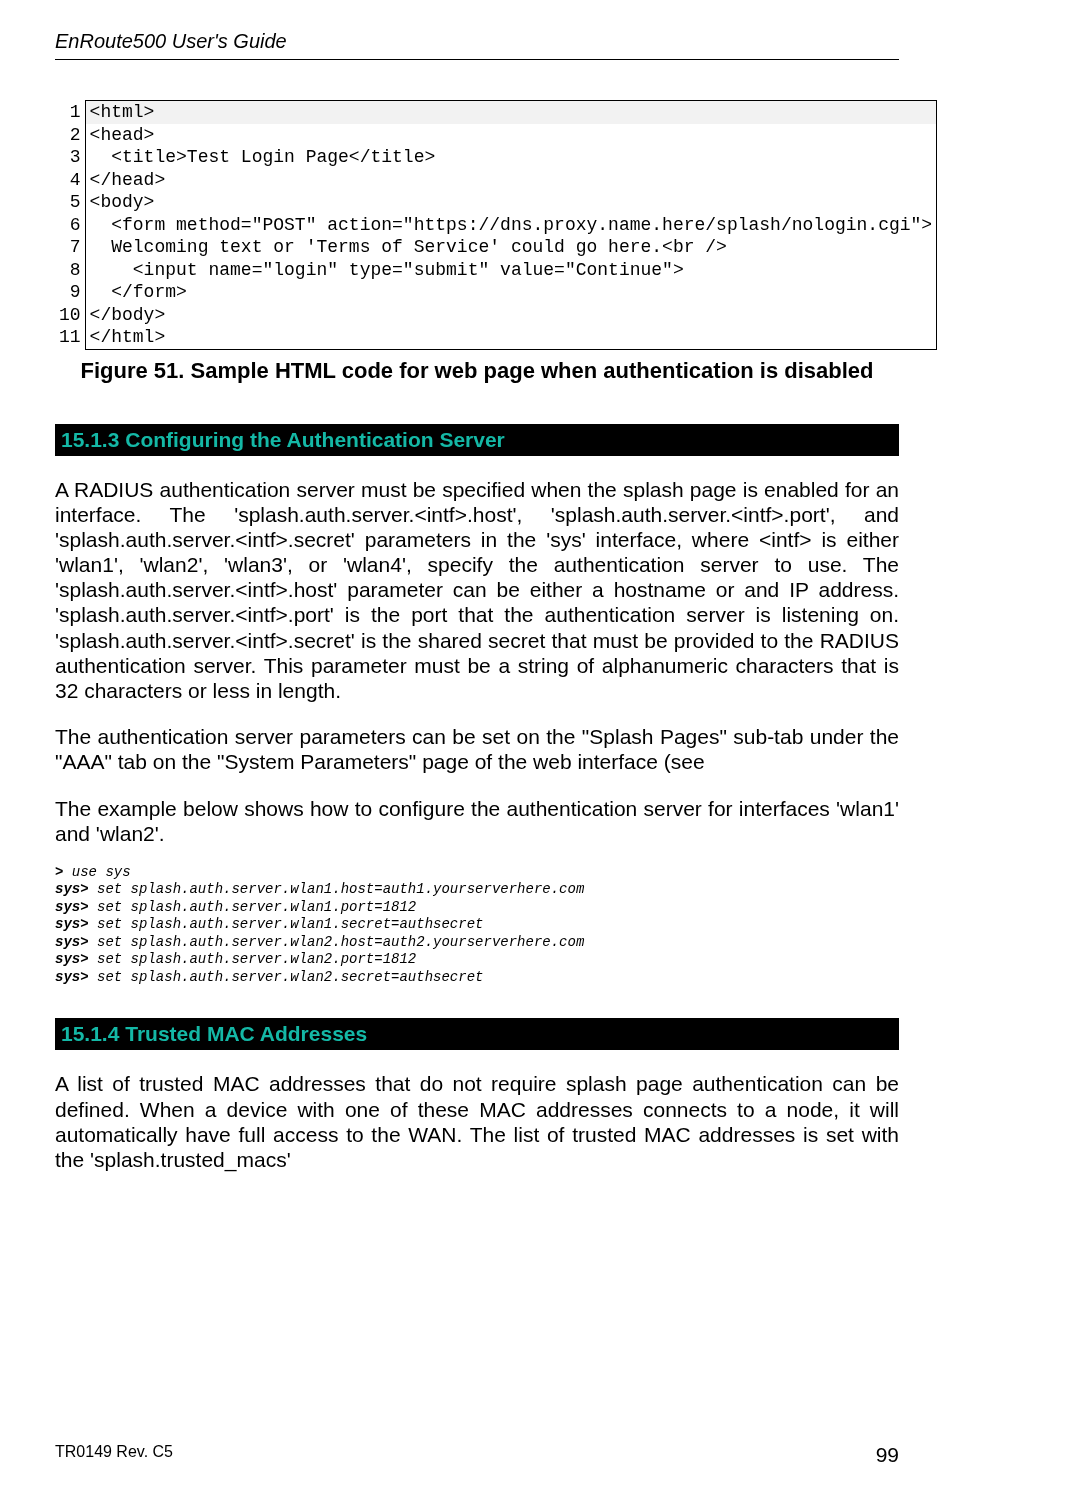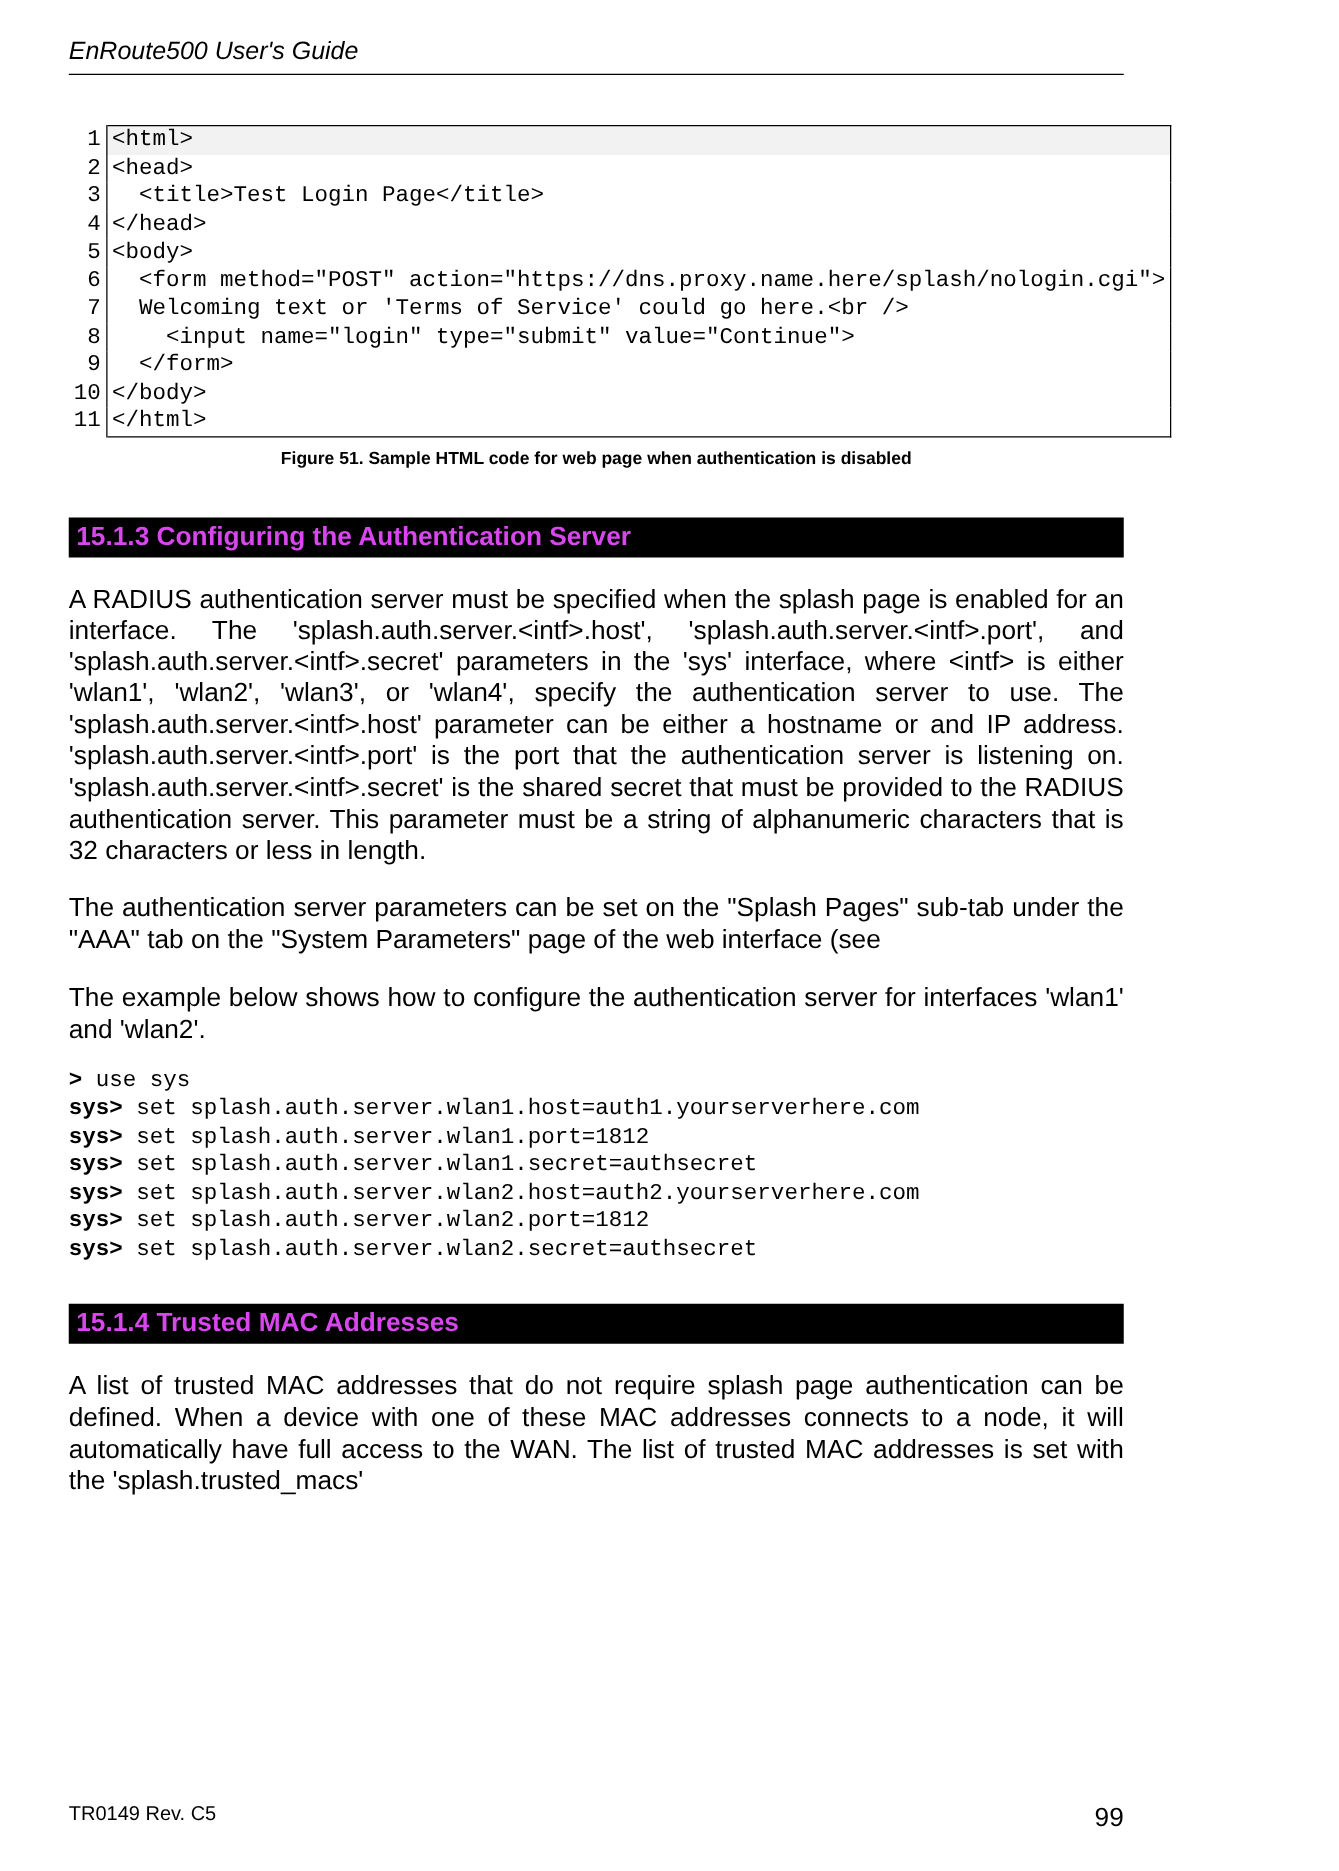--- a/index.html
+++ b/index.html
@@ -50,45 +50,46 @@
     border-right: 1px solid #000;
   }
   .code-table tr:first-child td.code { border-top: 1px solid #000; }
   .code-table tr:last-child td.code { border-bottom: 1px solid #000; }
   .code-table tr td.code { border-top: none; border-bottom: none; }
   .code-table tr:first-child td.lineno { border-top: none; }
   .line1 { background: #f2f2f2; }
   .figure-caption {
     text-align: center;
     font-weight: bold;
-    font-size: 14px;
+    font-size: 22px;
     margin-top: 8px;
     margin-bottom: 40px;
   }
   .section-heading {
     background: #000;
-    color: #d946ef;
+    color: #14b8a6;
     font-weight: bold;
     font-size: 21px;
     padding: 4px 6px;
     margin-bottom: 20px;
   }
   .body-text {
     font-size: 21px;
     line-height: 1.2;
     text-align: justify;
     margin-bottom: 18px;
     margin-top: 21px;
   }
   .mono-block {
     font-family: "Courier New", Courier, monospace;
-    font-size: 18px;
+    font-size: 14px;
     line-height: 1.25;
     white-space: pre;
     margin-bottom: 32px;
+    font-style: italic;
   }
   .mono-block b { font-weight: bold; }
   .footer {
     position: absolute;
     bottom: 30px;
     left: 55px;
     right: 55px;
     display: flex;
     justify-content: space-between;
     font-size: 16px;

